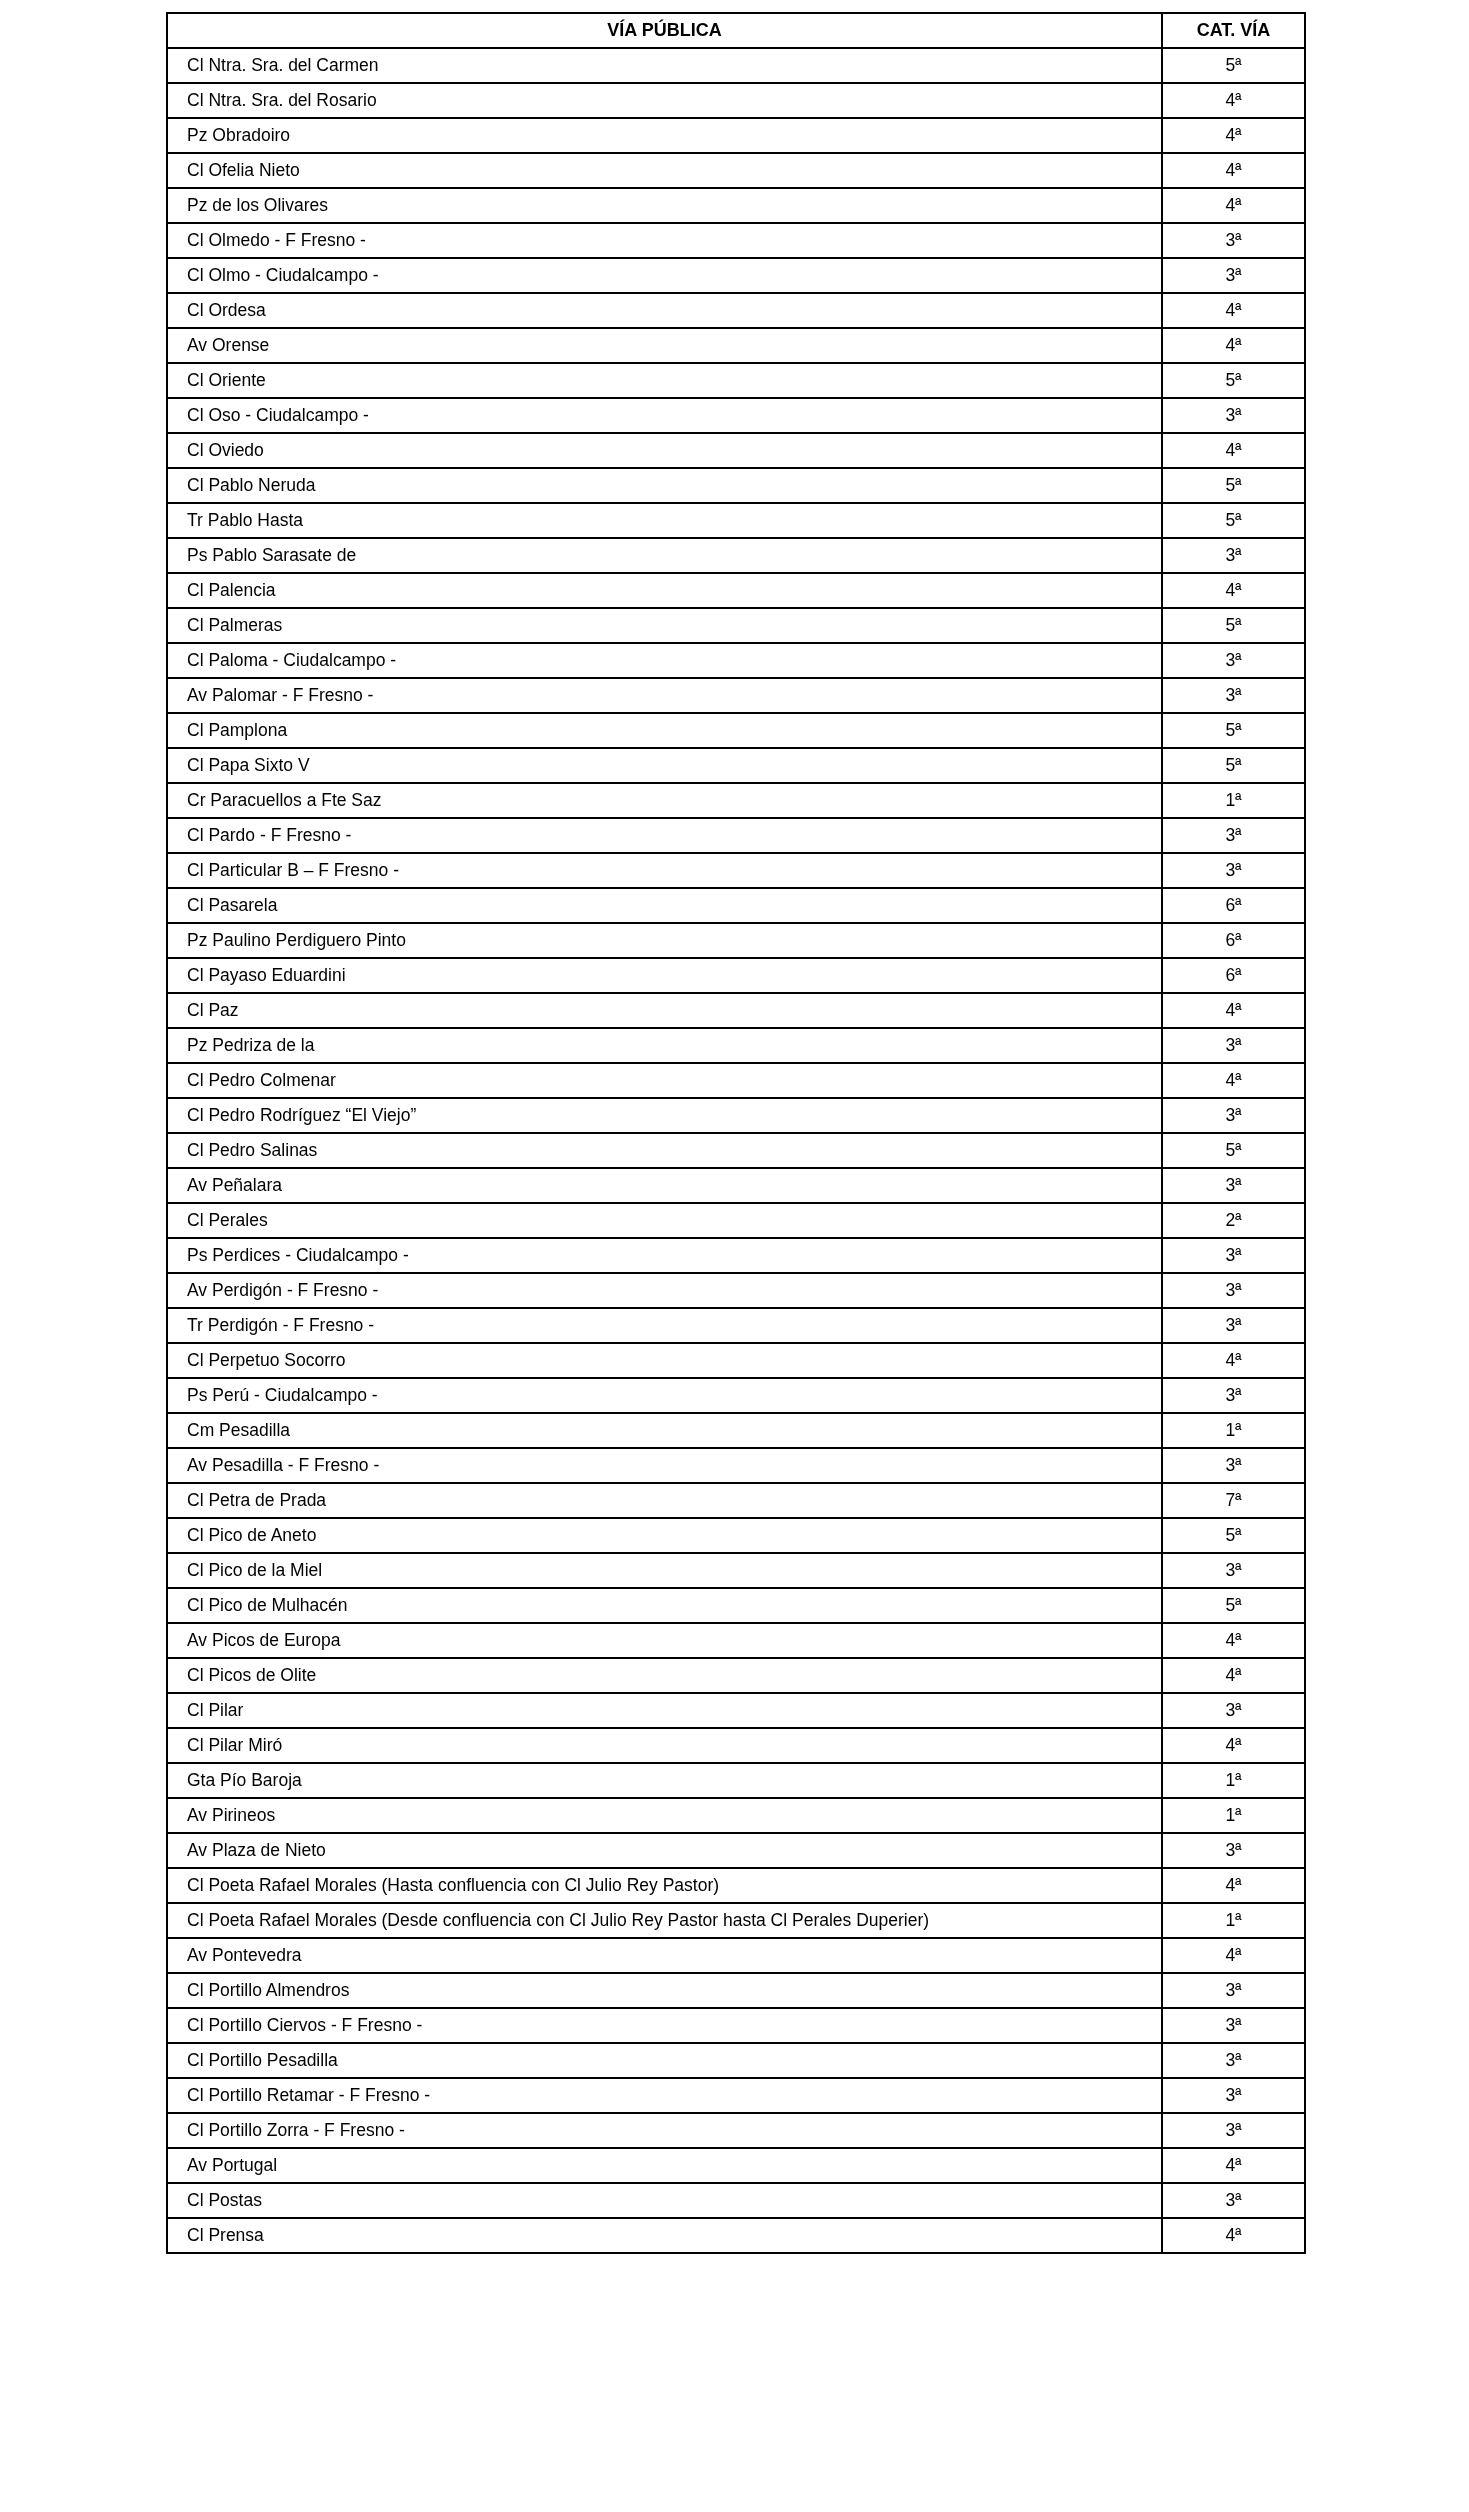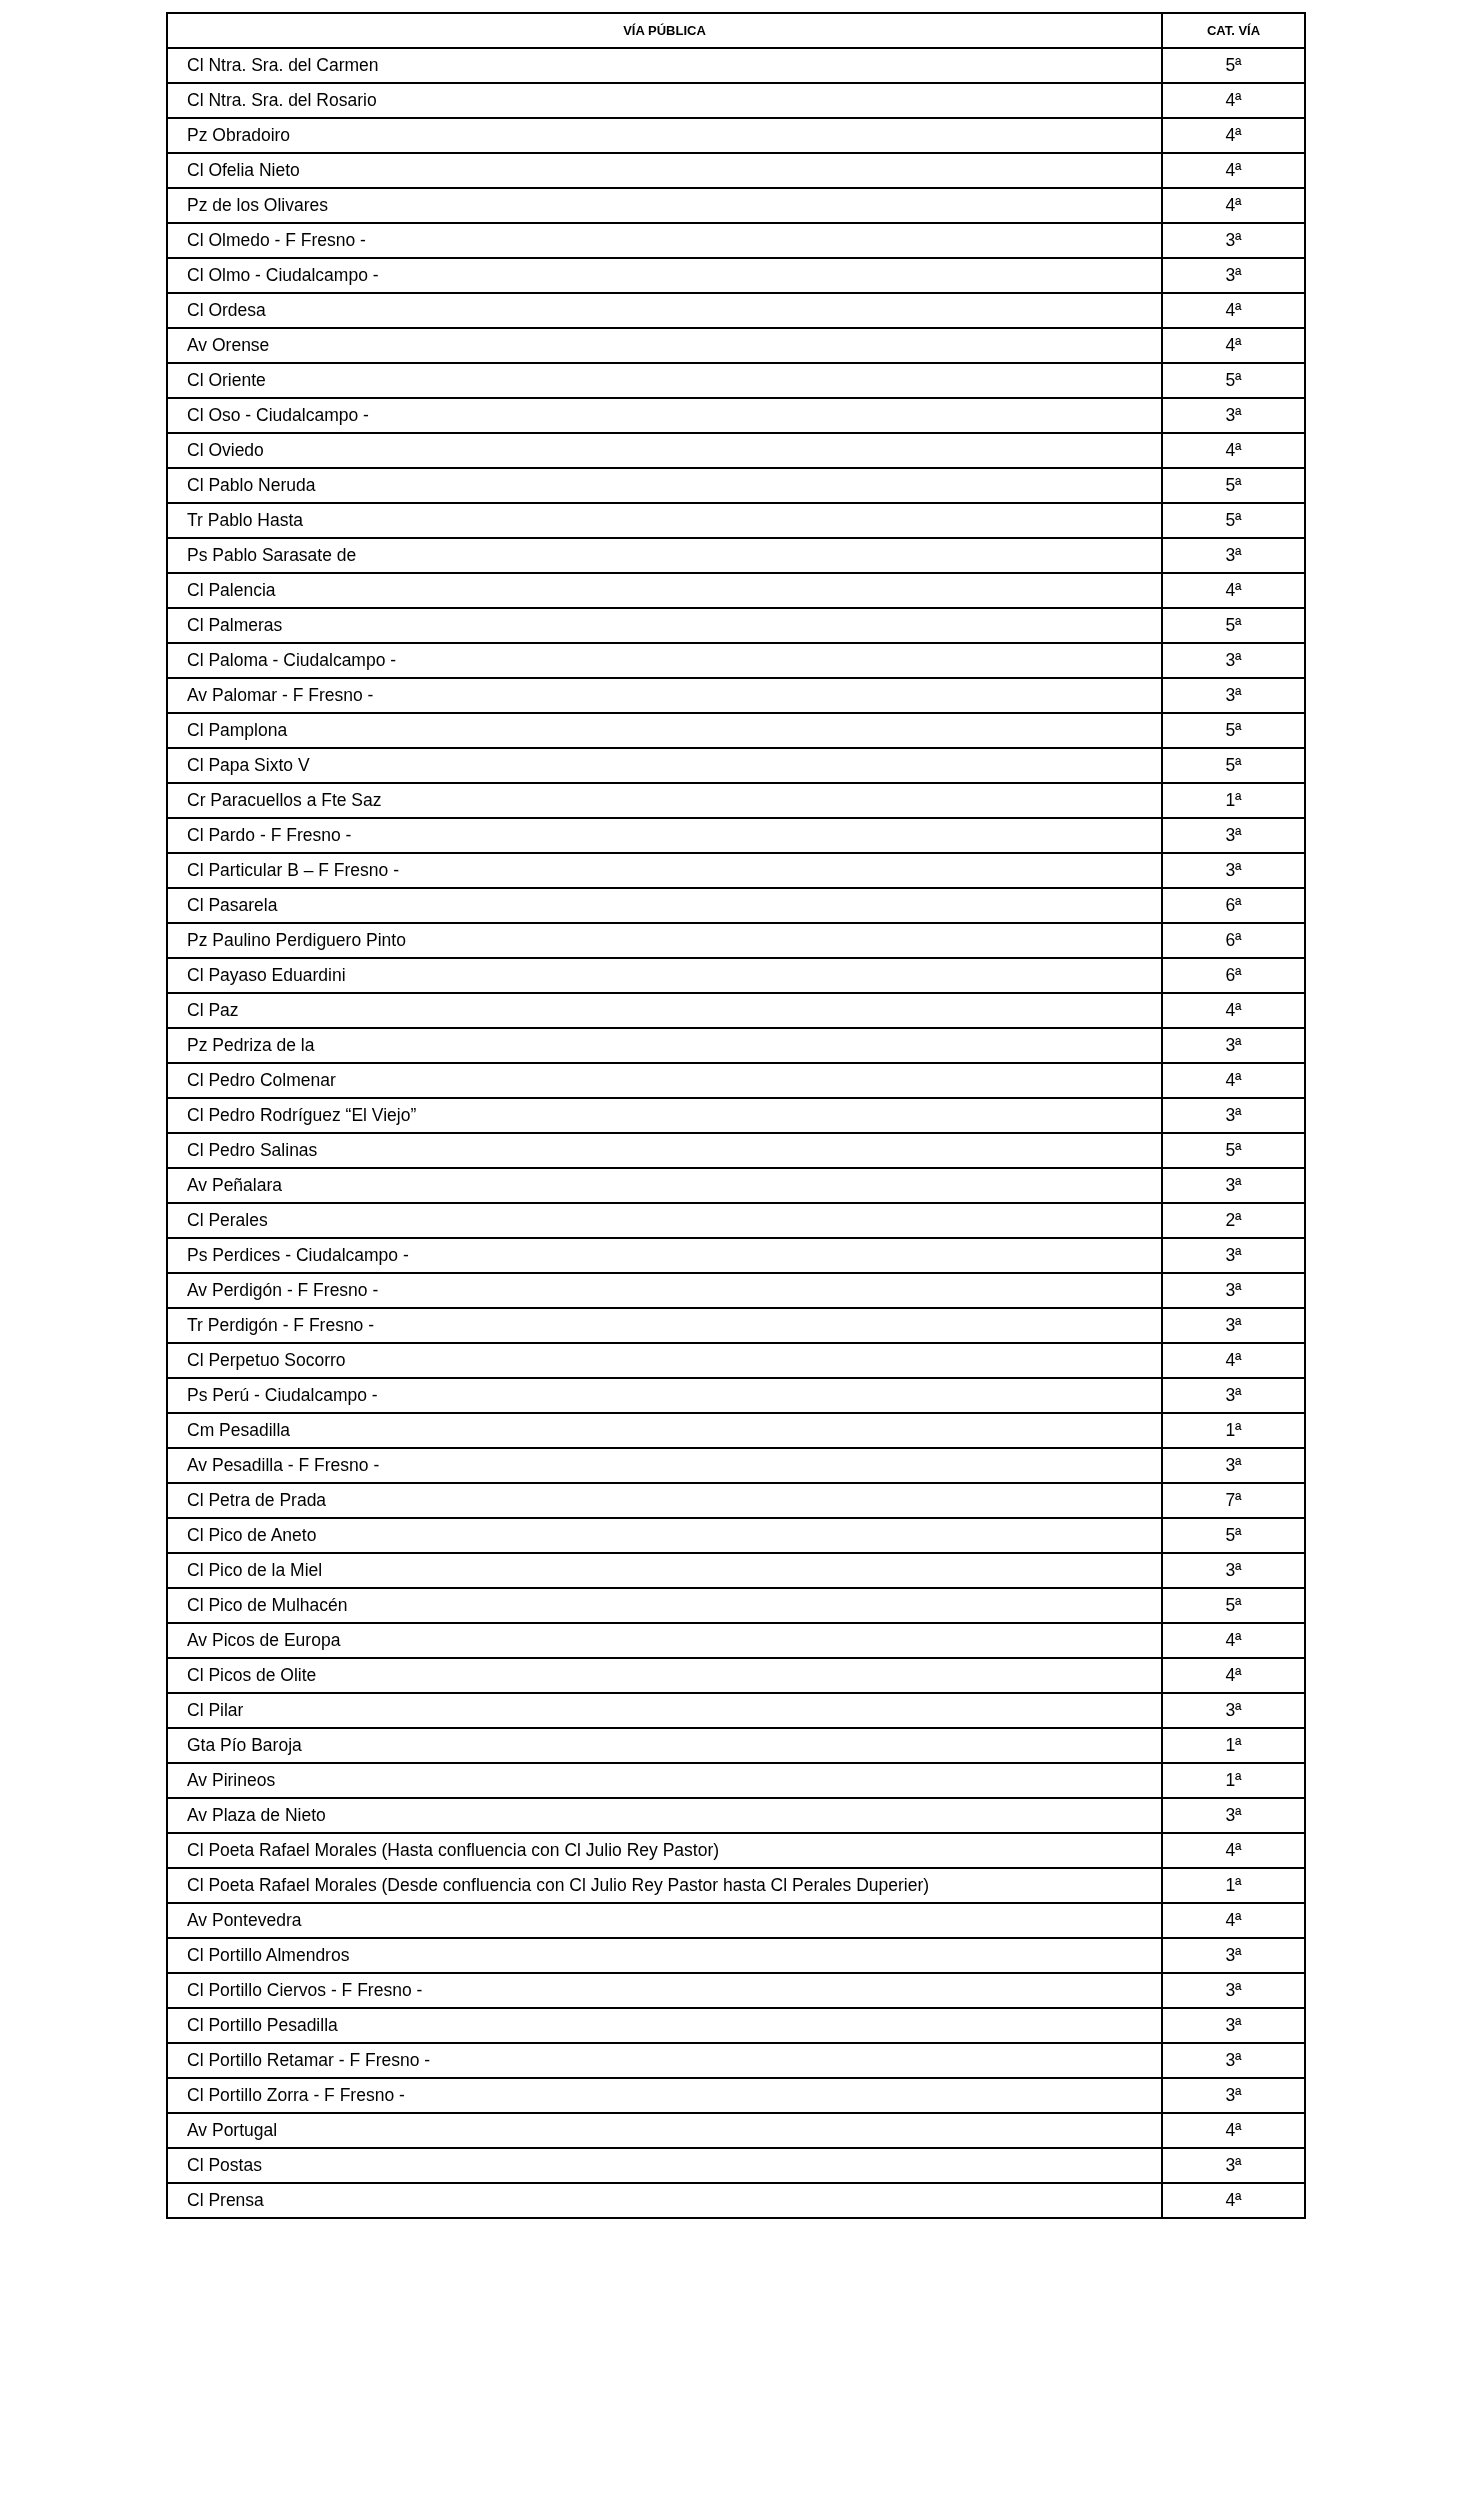--- a/index.html
+++ b/index.html
@@ -26,21 +26,21 @@
     border: 2.6px solid #000000;
     height: 35px;
     font-size: 17.5px;
     vertical-align: middle;
     overflow: hidden;
     white-space: nowrap;
   }
   .street-table th {
     font-weight: bold;
     text-align: center;
-    font-size: 13px;
+    font-size: 18px;
   }
   col.via-col { width: 995px; }
   col.cat-col { width: 143px; }
   td.via-cell {
     text-align: left;
     padding-left: 19px;
   }
   td.cat-cell {
     text-align: center;
   }
@@ -246,20 +246,24 @@
       </tr>
       <tr>
         <td class="via-cell">Cl Picos de Olite</td>
         <td class="cat-cell">4ª</td>
       </tr>
       <tr>
         <td class="via-cell">Cl Pilar</td>
         <td class="cat-cell">3ª</td>
       </tr>
       <tr>
+        <td class="via-cell">Cl Pilar Miró</td>
+        <td class="cat-cell">4ª</td>
+      </tr>
+      <tr>
         <td class="via-cell">Gta Pío Baroja</td>
         <td class="cat-cell">1ª</td>
       </tr>
       <tr>
         <td class="via-cell">Av Pirineos</td>
         <td class="cat-cell">1ª</td>
       </tr>
       <tr>
         <td class="via-cell">Av Plaza de Nieto</td>
         <td class="cat-cell">3ª</td>

